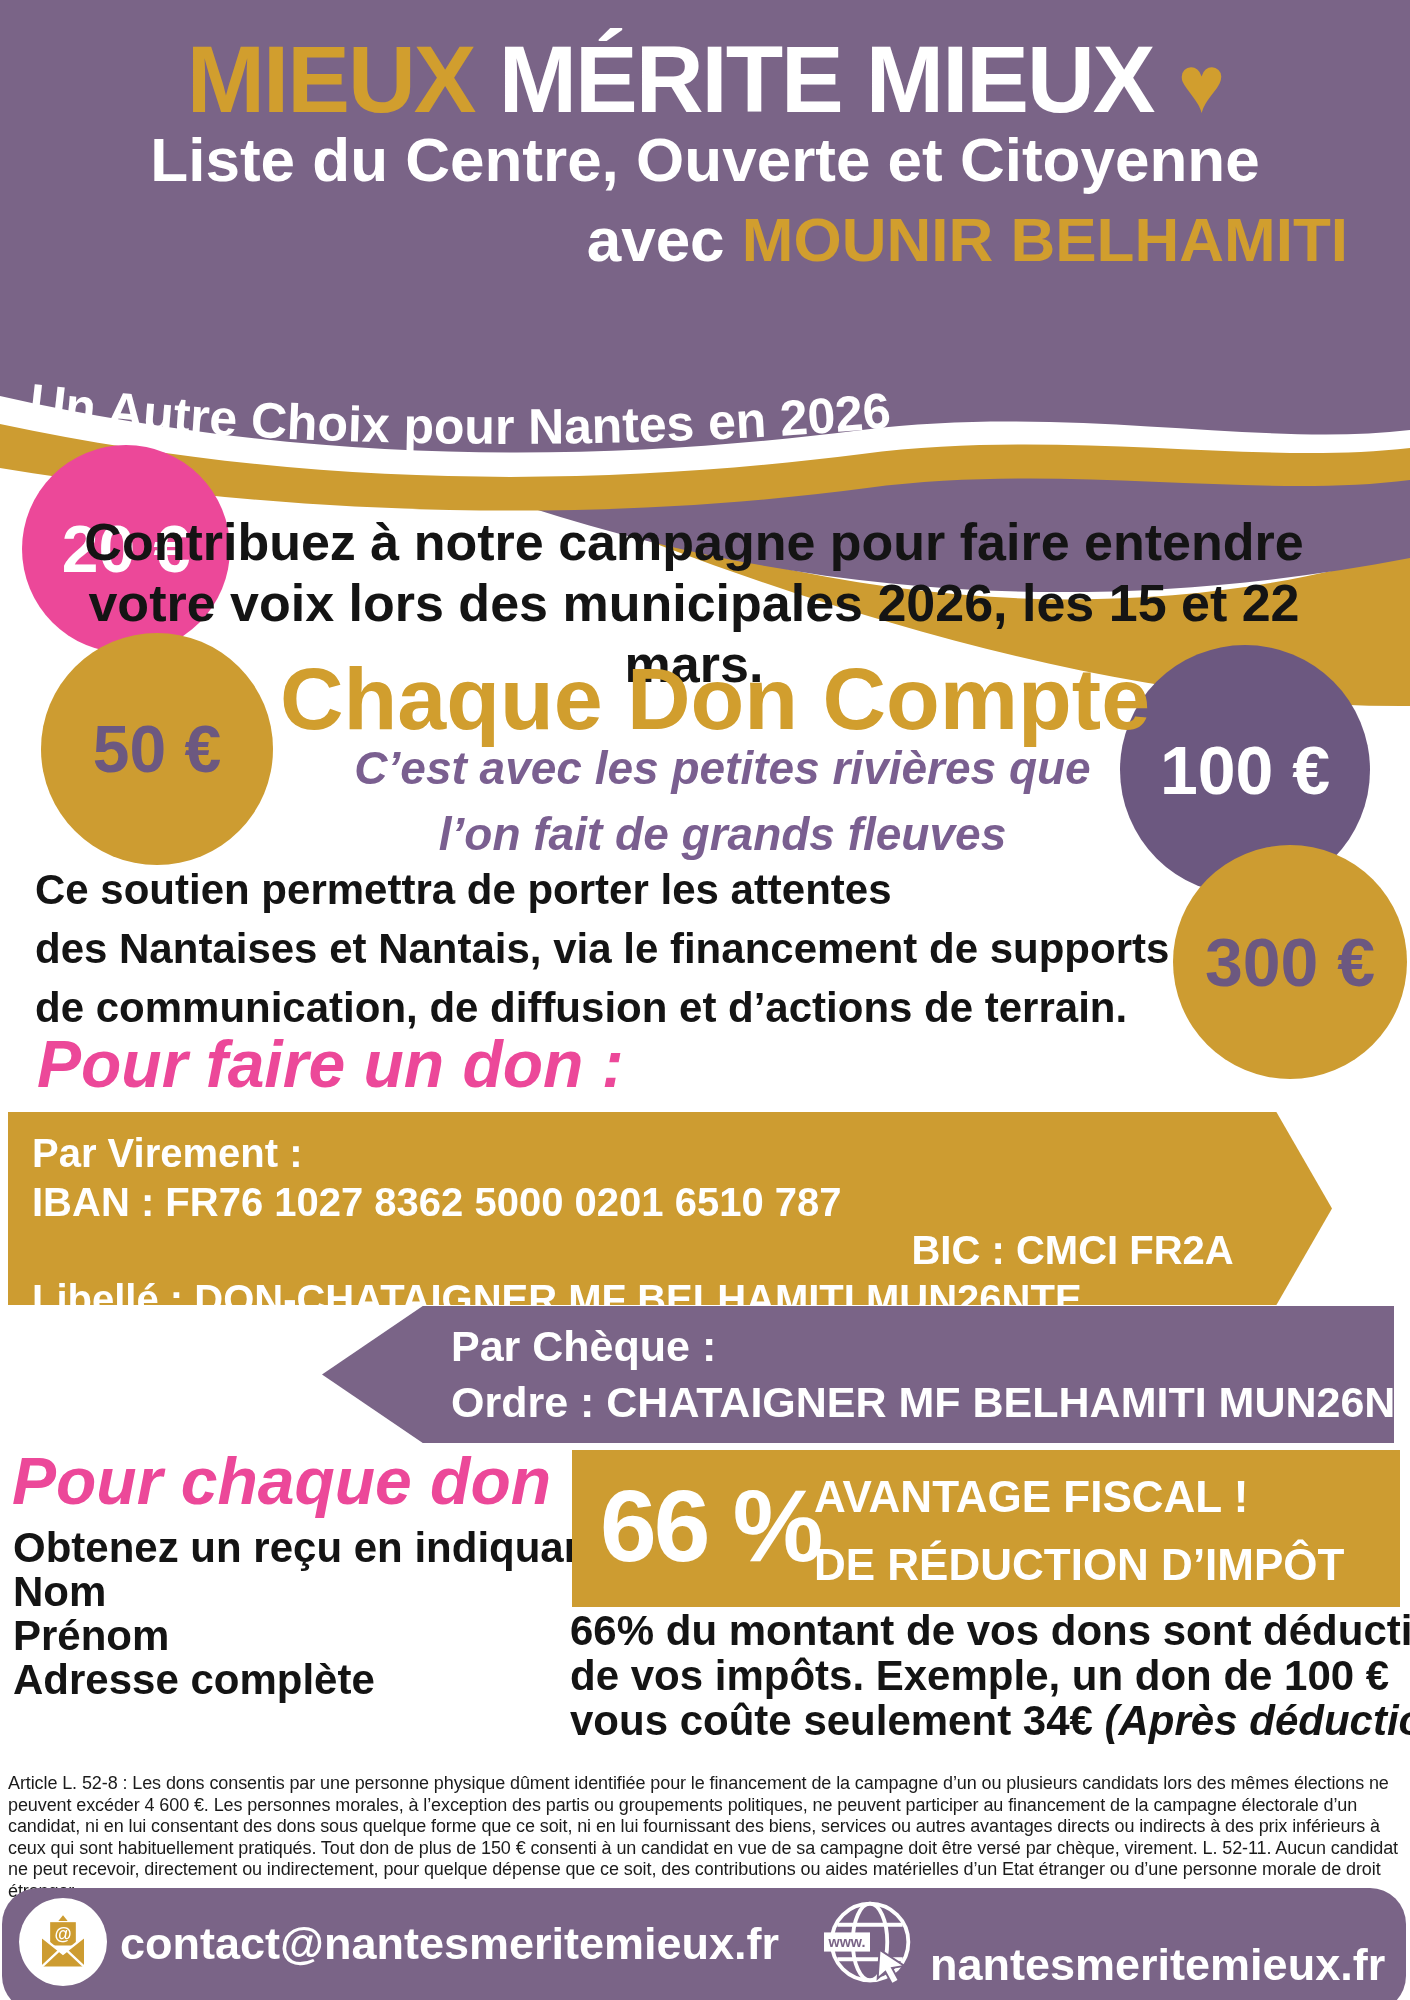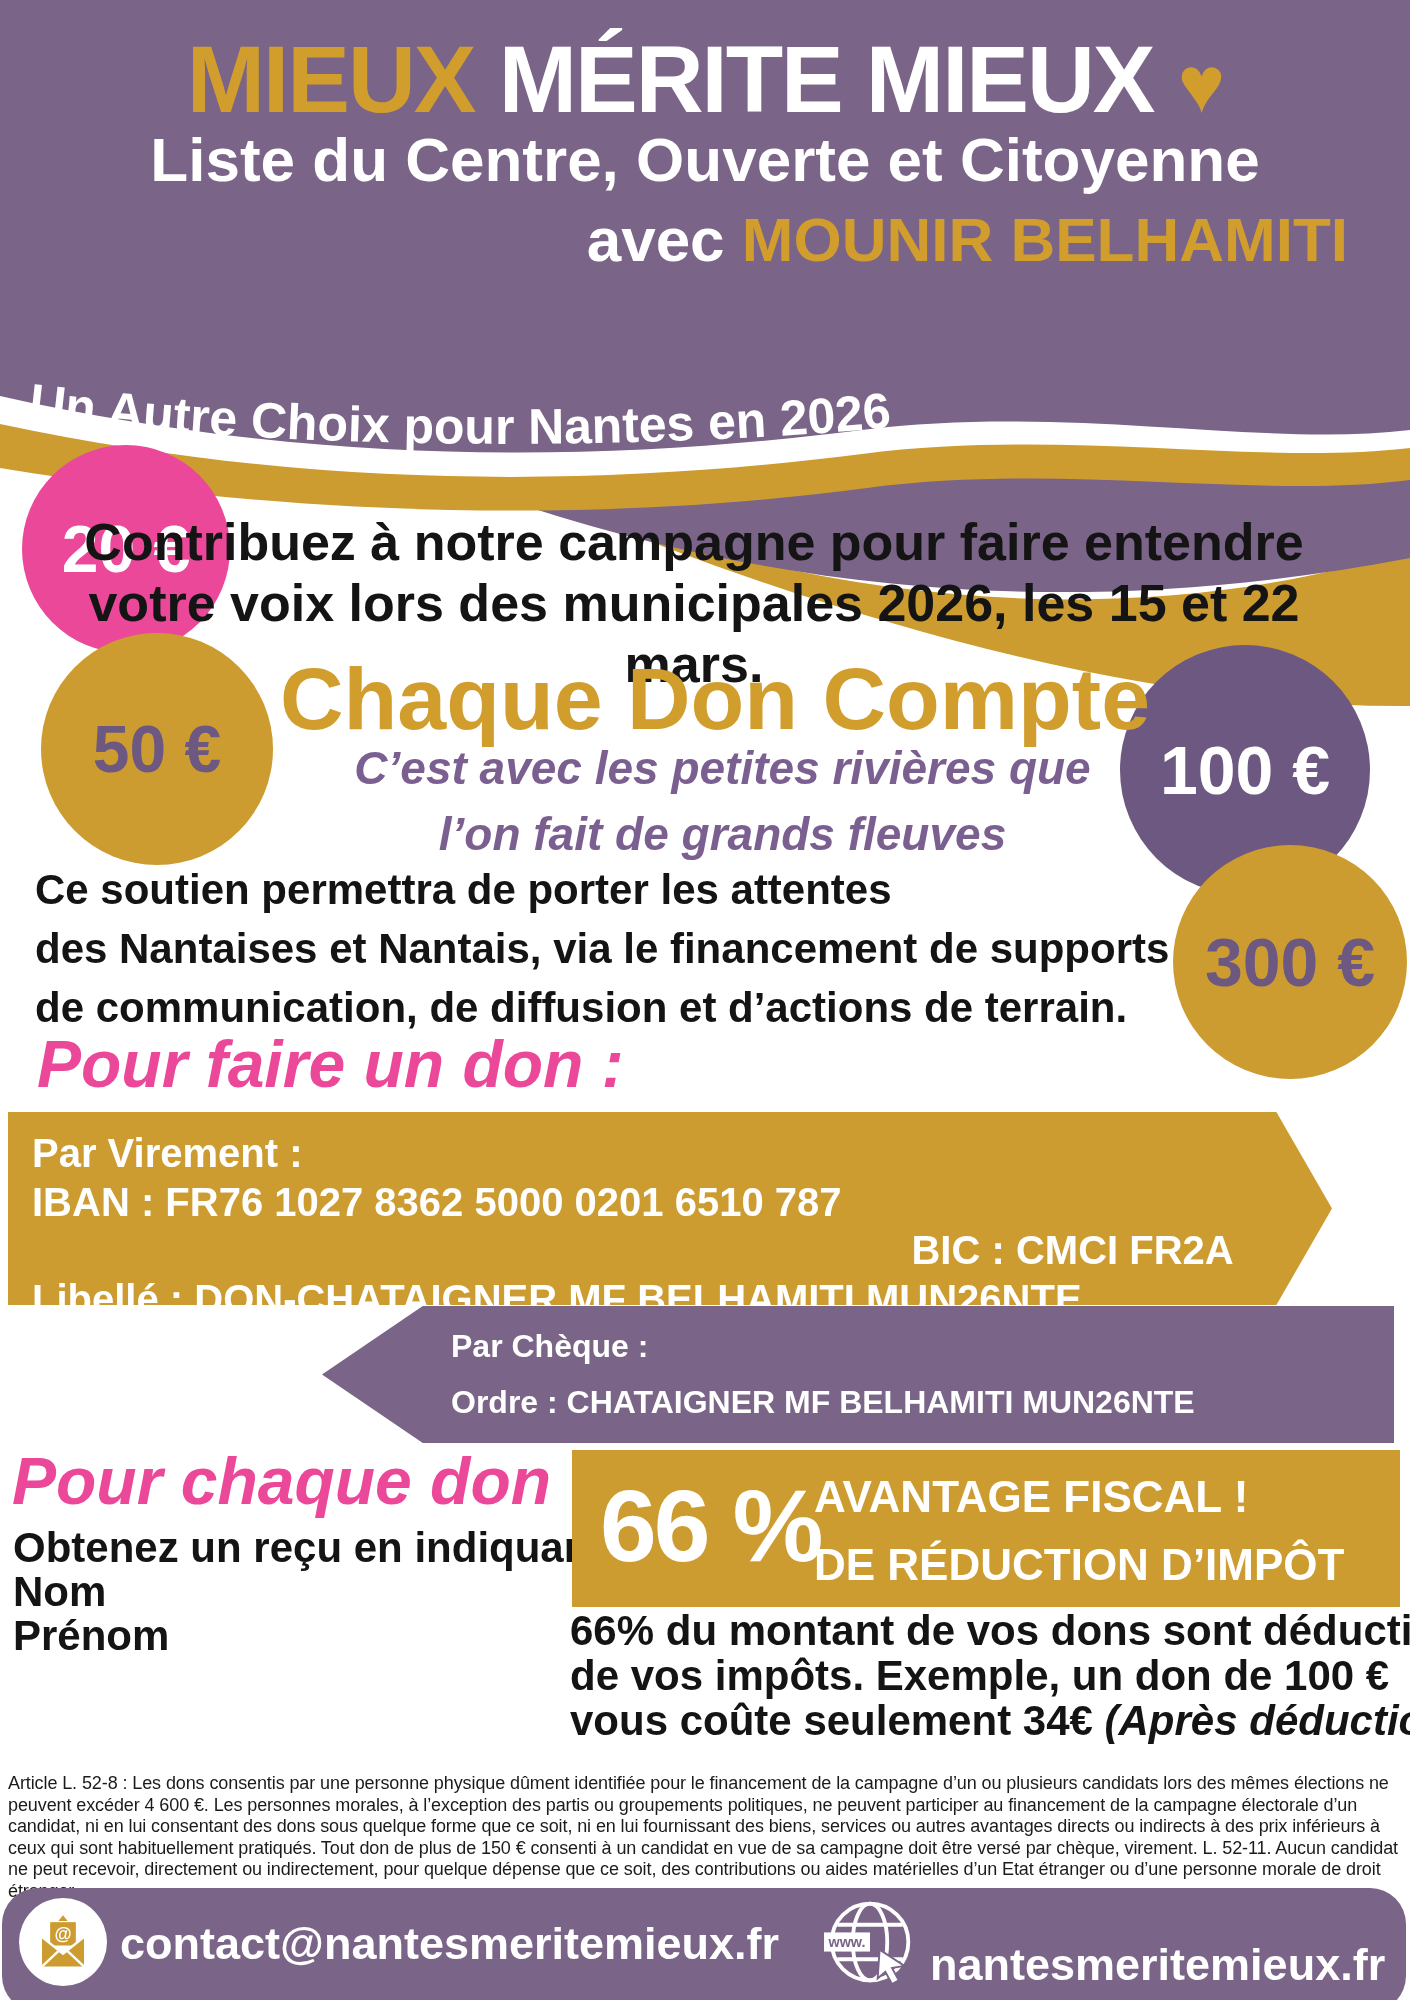--- a/index.html
+++ b/index.html
@@ -51,21 +51,21 @@
   .banner-transfer {
     left:8px; top:1112px; width:1324px; height:193px; background:#cd9c31;
     clip-path: polygon(0 0, 95.8% 0, 100% 50%, 95.8% 100%, 0 100%);
     padding:17px 0 0 24px; font-size:40px; line-height:49px; white-space:nowrap;
   }
   .iban-row { display:flex; }
   .iban-row .bic { margin-left:70px;margin-top:48px; }
   .banner-cheque {
     left:322px; top:1306px; width:1072px; height:137px; background:#7a6487;
     clip-path: polygon(9.4% 0, 100% 0, 100% 100%, 9.4% 100%, 0 50%);
-    padding:12px 0 0 129px; font-size:32px; line-height:56px; white-space:nowrap;
+    padding:12px 0 0 129px; font-size:43px; line-height:56px; white-space:nowrap;
   }
 
   
   .receipt-intro { position:absolute; left:13px; top:1524px; color:#141414;
                    font-size:42px; font-weight:800; white-space:nowrap; }
   .receipt-fields { position:absolute; left:13px; top:1570px; color:#141414;
                     font-size:42px; font-weight:800; line-height:44px; }
 
   
   .tax-box { position:absolute; left:572px; top:1450px; width:828px; height:157px;
@@ -158,20 +158,21 @@
 <div class="banner banner-cheque">
   <div>Par Chèque :</div>
   <div>Ordre : CHATAIGNER MF BELHAMITI MUN26NTE</div>
 </div>
 
 <div class="h-italic receipt-heading">Pour chaque don :</div>
 <div class="receipt-intro">Obtenez un reçu en indiquant :</div>
 <div class="receipt-fields">
   <div>Nom</div>
   <div>Prénom</div>
+  <div>Adresse complète</div>
 </div>
 
 <div class="tax-box">
   <div class="tax-percent">66 %</div>
   <div class="tax-head1">AVANTAGE FISCAL !</div>
   <div class="tax-head2">DE RÉDUCTION D’IMPÔT</div>
 </div>
 <div class="tax-body">
   <div>66% du montant de vos dons sont déductibles</div>
   <div>de vos impôts. Exemple, un don de 100 €</div>

